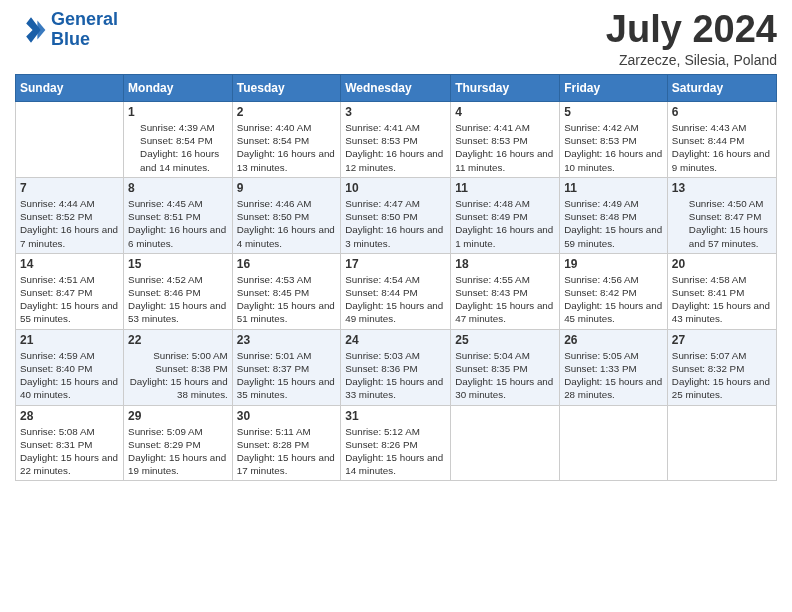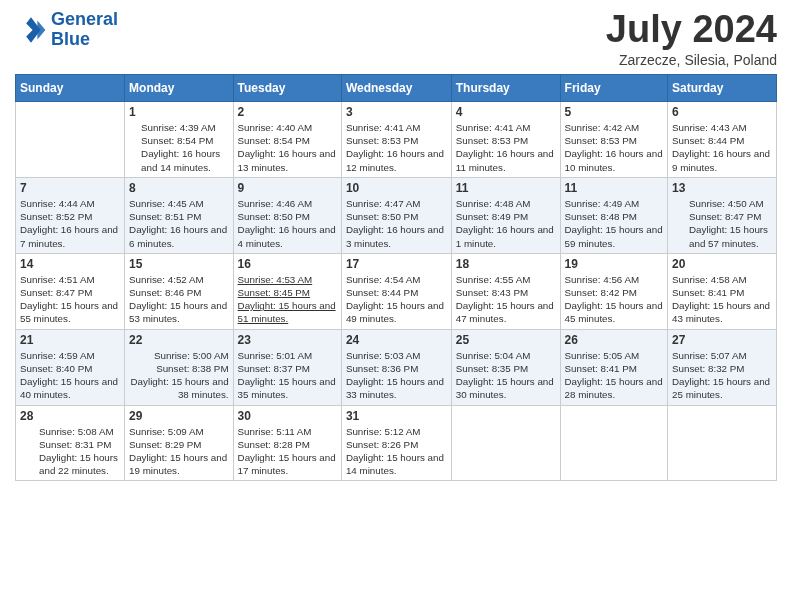--- a/index.html
+++ b/index.html
@@ -226,21 +226,21 @@
 Daylight: 15 hours and 55 minutes.</div>
           </td>
           <td>
             <span class="day-number">15</span>
             <div class="day-info" style="white-space: pre-line;">Sunrise: 4:52 AM
 Sunset: 8:46 PM
 Daylight: 15 hours and 53 minutes.</div>
           </td>
           <td>
             <span class="day-number">16</span>
-            <div class="day-info" style="white-space: pre-line; text-decoration: underline;">Sunrise: 4:53 AM
+            <div class="day-info" style="white-space: pre-line;">Sunrise: 4:53 AM
 Sunset: 8:45 PM
 Daylight: 15 hours and 51 minutes.</div>
           </td>
           <td>
             <span class="day-number">17</span>
             <div class="day-info" style="white-space: pre-line;">Sunrise: 4:54 AM
 Sunset: 8:44 PM
 Daylight: 15 hours and 49 minutes.</div>
           </td>
           <td>
@@ -289,34 +289,34 @@
           </td>
           <td>
             <span class="day-number">25</span>
             <div class="day-info" style="white-space: pre-line;">Sunrise: 5:04 AM
 Sunset: 8:35 PM
 Daylight: 15 hours and 30 minutes.</div>
           </td>
           <td>
             <span class="day-number">26</span>
             <div class="day-info" style="white-space: pre-line;">Sunrise: 5:05 AM
-Sunset: 8:41 PM
+Sunset: 1:33 PM
 Daylight: 15 hours and 28 minutes.</div>
           </td>
           <td>
             <span class="day-number">27</span>
             <div class="day-info" style="white-space: pre-line;">Sunrise: 5:07 AM
 Sunset: 8:32 PM
 Daylight: 15 hours and 25 minutes.</div>
           </td>
         </tr>
         <tr>
           <td>
             <span class="day-number">28</span>
-            <div class="day-info" style="white-space: pre-line; margin-left: 19px;">Sunrise: 5:08 AM
+            <div class="day-info" style="white-space: pre-line;">Sunrise: 5:08 AM
 Sunset: 8:31 PM
 Daylight: 15 hours and 22 minutes.</div>
           </td>
           <td>
             <span class="day-number">29</span>
             <div class="day-info" style="white-space: pre-line;">Sunrise: 5:09 AM
 Sunset: 8:29 PM
 Daylight: 15 hours and 19 minutes.</div>
           </td>
           <td>

